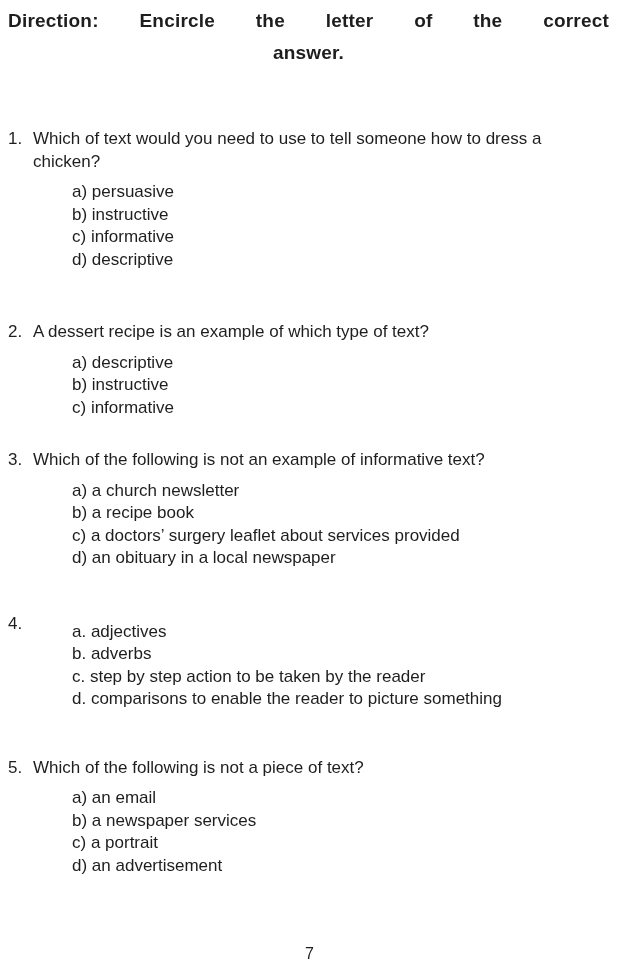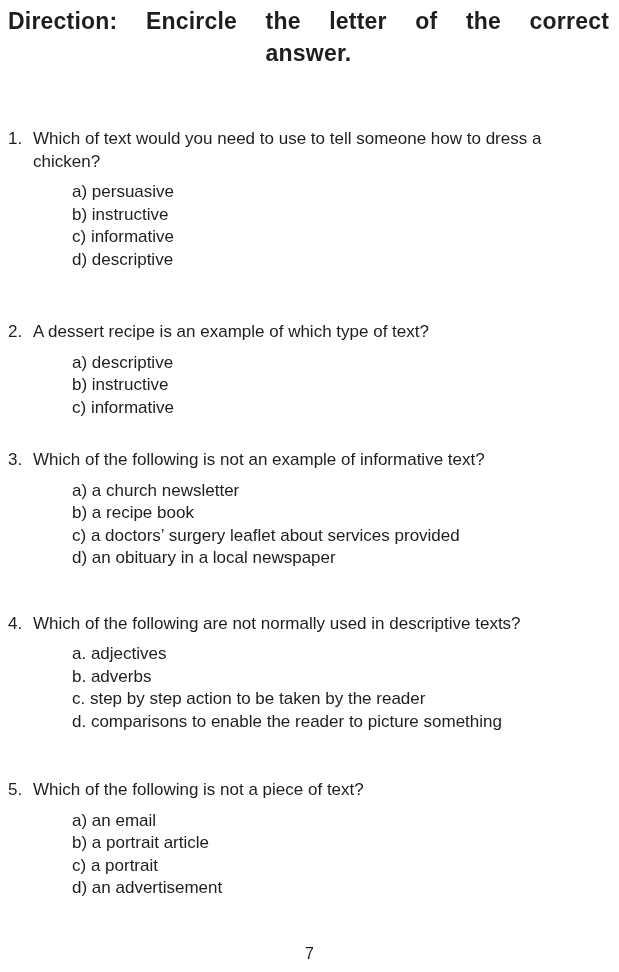--- a/index.html
+++ b/index.html
@@ -11,21 +11,21 @@
     position: relative;
     width: 619px;
     height: 972px;
     background: #ffffff;
     overflow: hidden;
     font-family: "Liberation Sans", sans-serif;
     color: #1e1e1e;
   }
   .heading {
     padding: 5px 10px 0 8px;
-    font-size: 23px;
+    font-size: 19px;
     font-weight: bold;
     line-height: 32px;
     letter-spacing: 0.2px;
   }
   .heading-line1 {
     text-align: justify;
     text-align-last: justify;
   }
   .heading-line2 {
     text-align: center;
@@ -113,37 +113,36 @@
           <li>b) a recipe book</li>
           <li>c) a doctors’ surgery leaflet about services provided</li>
           <li>d) an obituary in a local newspaper</li>
         </ul>
       </div>
     </div>
 
     <div class="question">
       <span class="q-num">4.</span>
       <div class="q-body">
-        <div class="q-text">Which of the following are not normally used in descriptive texts?</div>
         <ul class="options">
           <li>a. adjectives</li>
           <li>b. adverbs</li>
           <li>c. step by step action to be taken by the reader</li>
           <li>d. comparisons to enable the reader to picture something</li>
         </ul>
       </div>
     </div>
 
     <div class="question">
       <span class="q-num">5.</span>
       <div class="q-body">
         <div class="q-text">Which of the following is not a piece of text?</div>
         <ul class="options">
           <li>a) an email</li>
-          <li>b) a portrait article</li>
+          <li>b) a newspaper services</li>
           <li>c) a portrait</li>
           <li>d) an advertisement</li>
         </ul>
       </div>
     </div>
 
   </div>
 
   <div class="page-footer">
     <span class="page-number">7</span>

